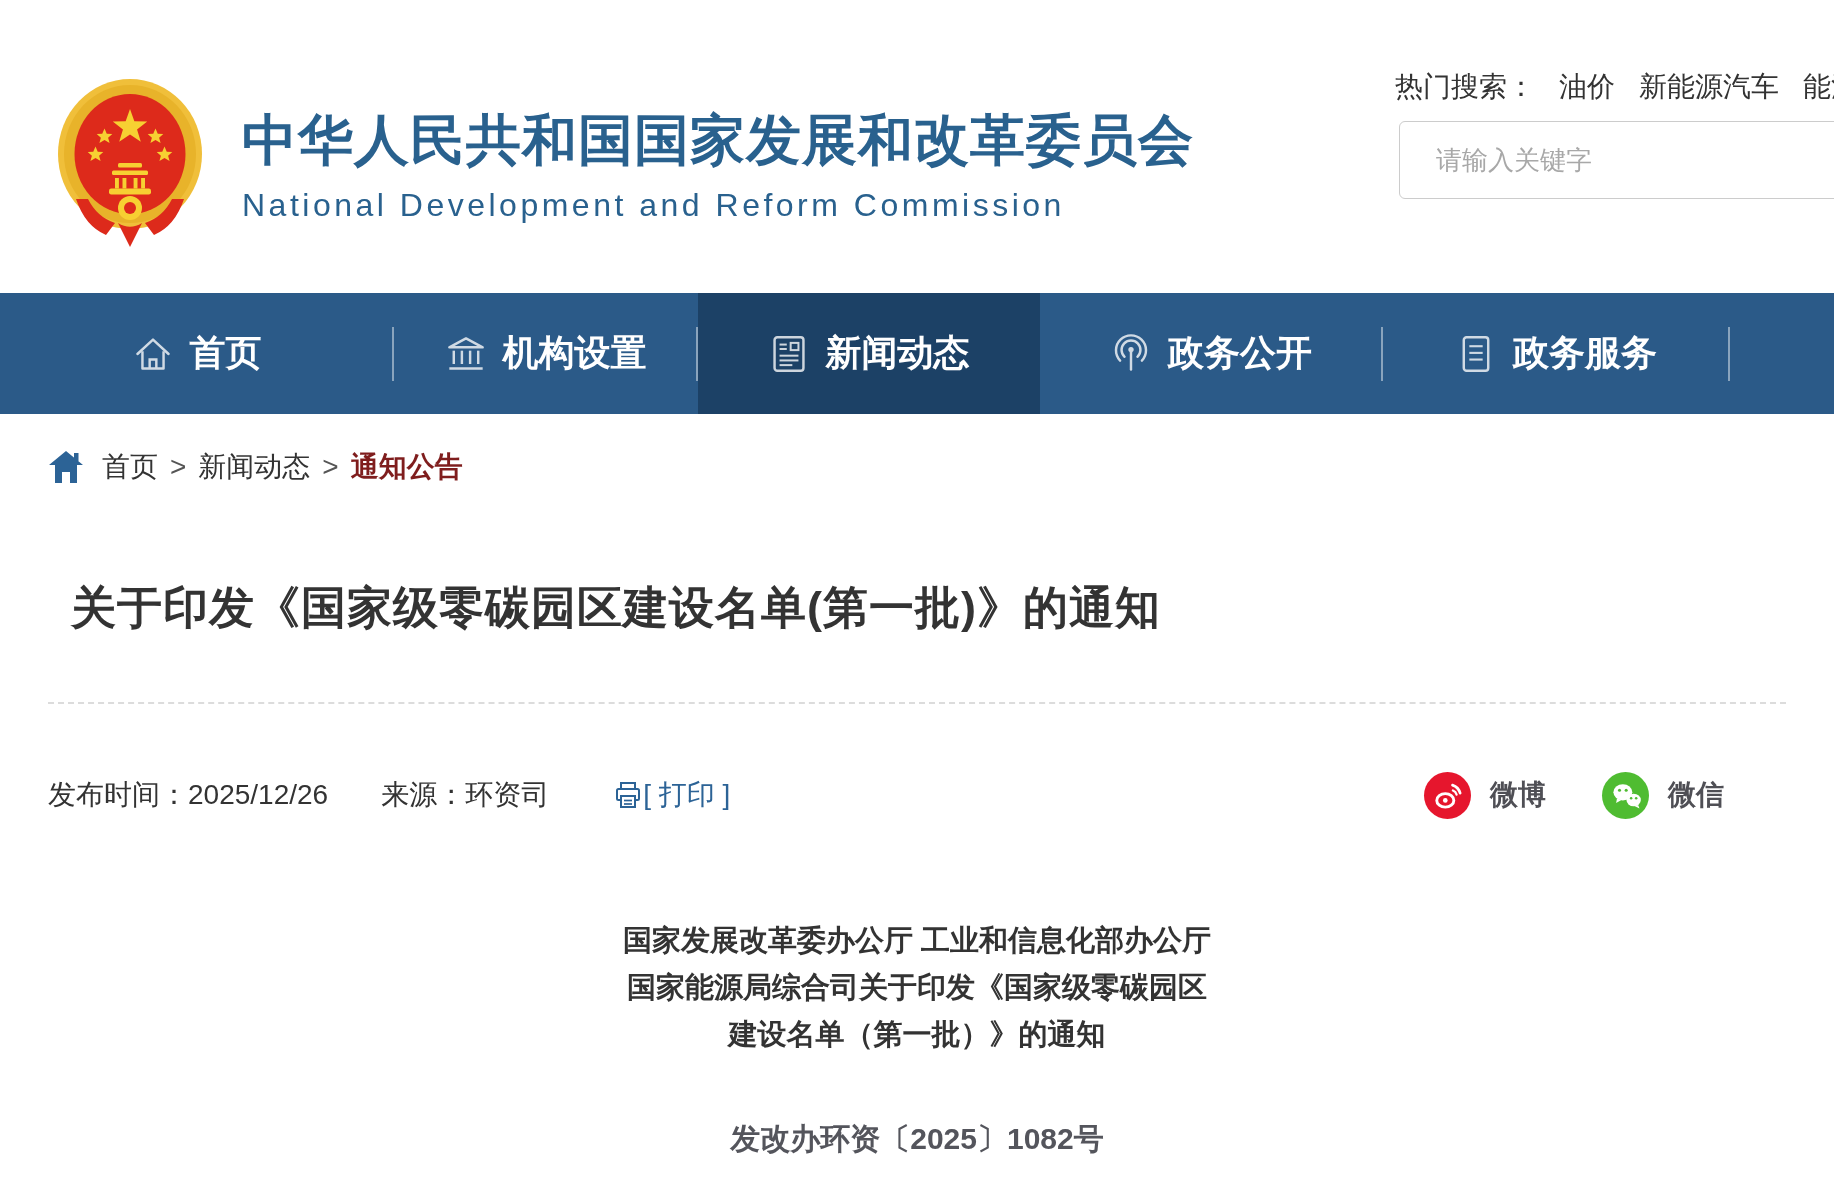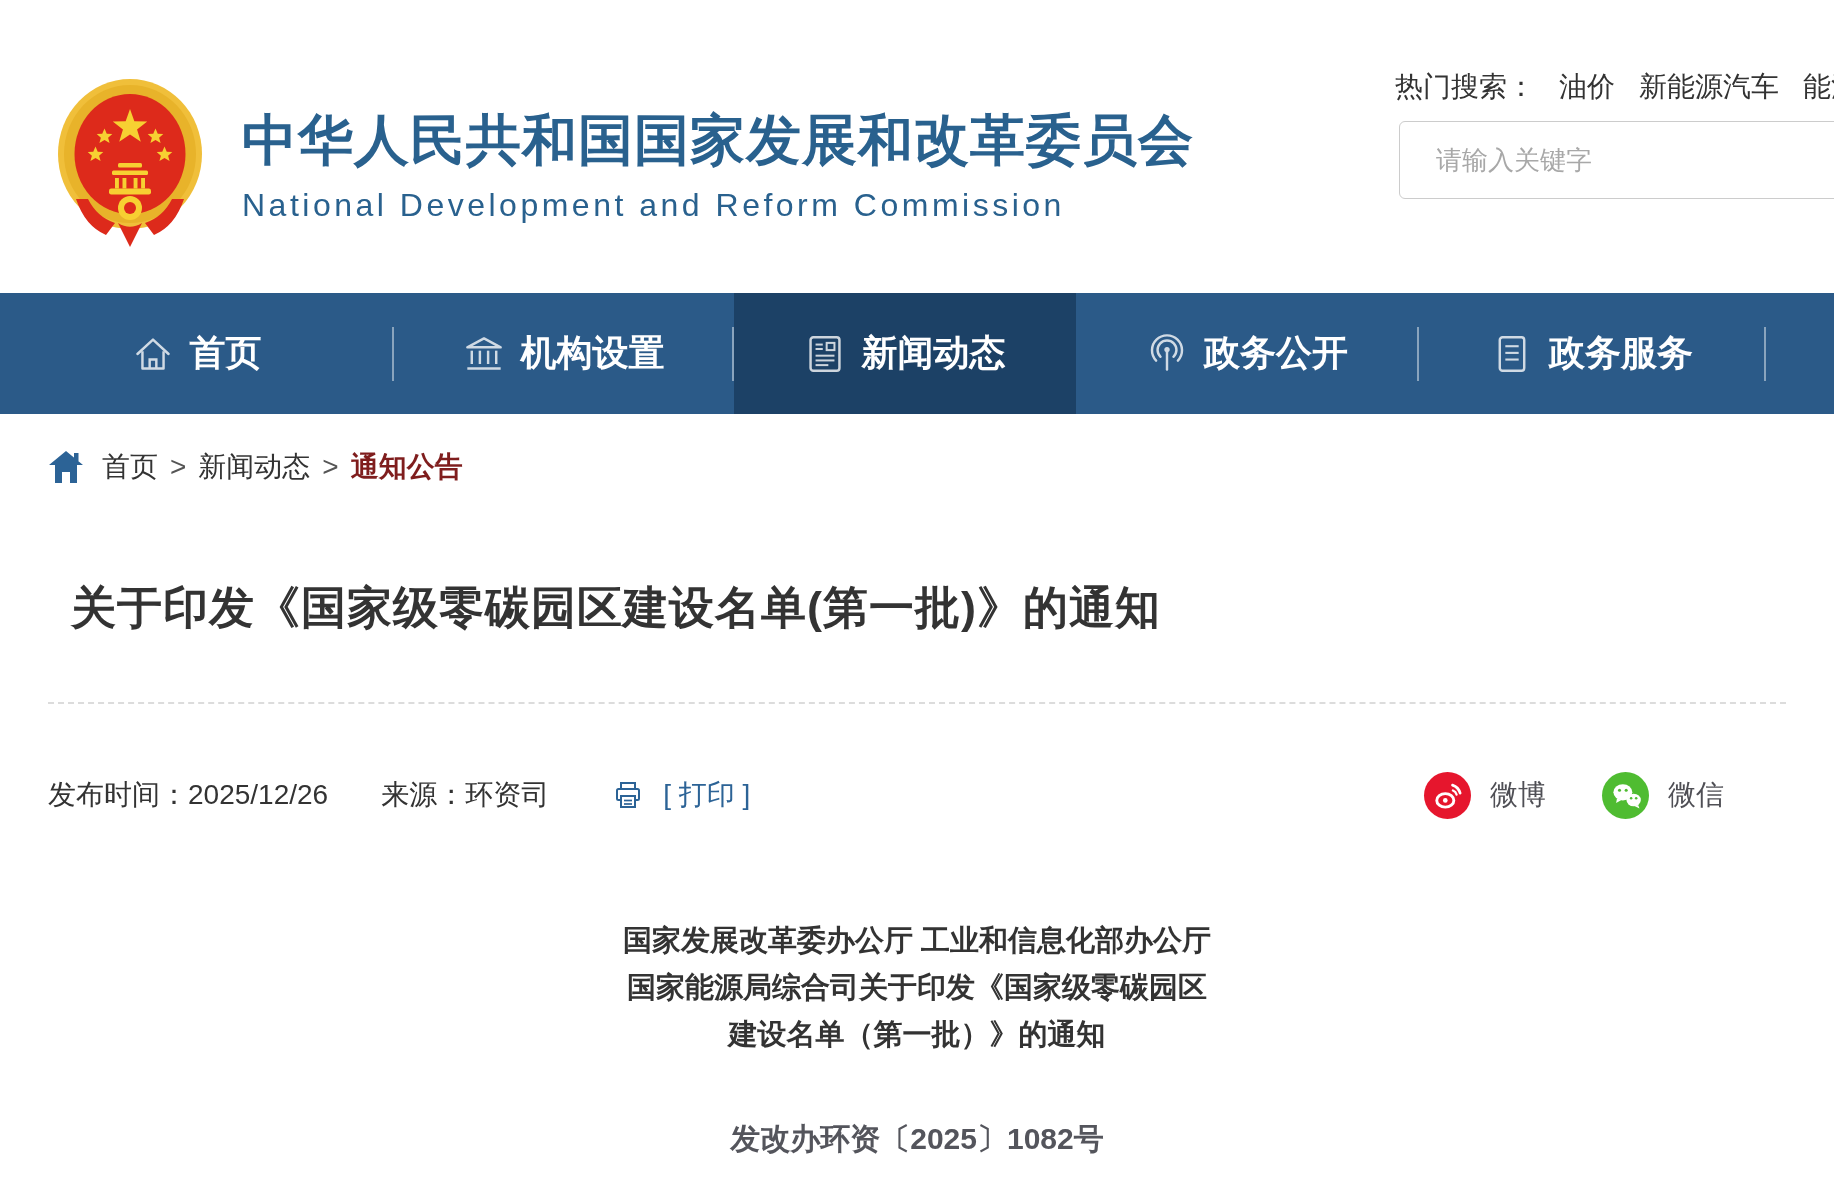--- a/index.html
+++ b/index.html
@@ -24,21 +24,21 @@
                       font-family:inherit; background:#fff; }
   .search-box input::placeholder { color:#a8a8a8; }
 
   
   .nav { position:absolute; top:293px; left:0; width:1834px; height:121px; background:#2b5a88;
          display:flex; list-style:none; }
   .nav-item { height:100%; display:flex; align-items:center; justify-content:center; gap:17px;
               color:#fff; font-size:36px; font-weight:bold; position:relative; cursor:pointer;
               white-space:nowrap; }
   .nav-item:nth-child(1){ width:394px; }
-  .nav-item:nth-child(2){ width:340px; }
+  .nav-item:nth-child(2){ width:304px; }
   .nav-item:nth-child(3){ width:342px; }
   .nav-item:nth-child(4){ width:343px; }
   .nav-item:nth-child(5){ width:347px; }
   .nav-item.active { background:#1c4166; }
   .nav-item.has-divider::after { content:""; position:absolute; right:0; top:34px; height:54px;
                                  width:2px; background:rgba(255,255,255,.45); }
   .nav-item svg { width:40px; height:40px; opacity:.78; flex:none; }
 
   
   .breadcrumb { position:absolute; top:448px; left:48px; display:flex; align-items:center;
@@ -50,24 +50,24 @@
 
   
   .page-title { position:absolute; top:578px; left:48px; font-size:45px; font-weight:bold;
                 color:#333; letter-spacing:1px;margin-left:23px; }
   .dashed-divider { position:absolute; top:702px; left:48px; width:1738px;
                     border-top:2px dashed #dcdcdc; }
 
   .meta { position:absolute; top:770px; left:48px; width:1738px; height:50px;
           display:flex; align-items:center; font-size:28px; color:#333; }
   .meta .m-source { margin-left:53px; }
-  .print-btn { margin-left:64px; display:flex; align-items:center; gap:20px;
+  .print-btn { margin-left:64px; display:flex; align-items:center; gap:0;
                color:#2c6396; cursor:pointer; }
   .print-btn svg { width:30px; height:30px; }
-  .share { margin-left:auto; margin-right:62px; display:flex; align-items:center; gap:56px; }
+  .share { margin-left:auto; margin-right:62px; display:flex; align-items:center; gap:56px;font-weight:bold; }
   .share-item { display:flex; align-items:center; gap:19px; color:#4f4f55; cursor:pointer; }
   .share-badge { width:47px; height:47px; border-radius:50%; display:flex;
                  align-items:center; justify-content:center; flex:none; }
   .badge-weibo { background:#e6162d; }
   .badge-wechat { background:#4fbc31; }
   .share-badge svg { width:36px; height:36px; }
 
   
   .article-body { position:absolute; top:917px; left:0; width:1834px; text-align:center; }
   .body-line { font-size:29px; font-weight:bold; color:#333; line-height:47px; }

